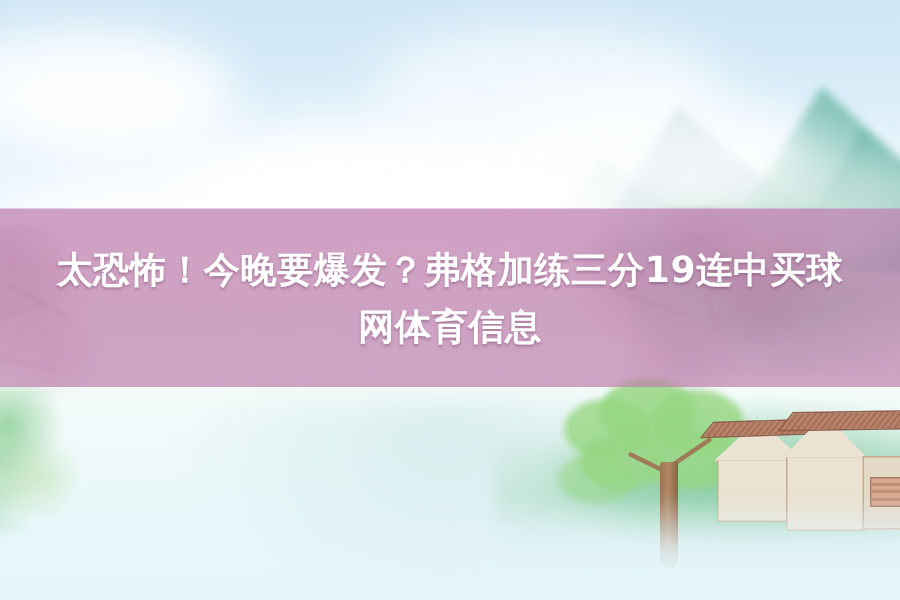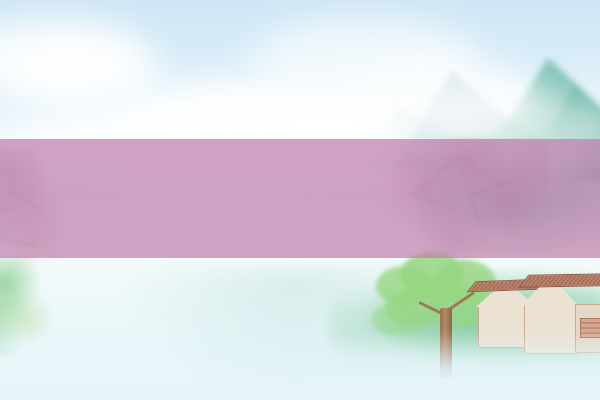--- a/index.html
+++ b/index.html
@@ -337,14 +337,18 @@
     <div class="wall-side" style="left:113px; top:32px; width:28px; height:47px;"></div>
     <div class="roof" style="left:62px; top:2px; width:80px; height:11px; transform:skewX(-38deg) rotate(-1deg);"></div>
     <div class="window" style="left:118px; top:46px; width:20px; height:18px;"></div>
   </div>
 
   <div class="grass-fade"></div>
   <div class="foliage-left"></div>
 
   <div class="band"></div>
 
+  <div class="headline">
+    <div class="line">太恐怖！今晚要爆发？弗格加练三分19连中买球</div>
+    <div class="line">网体育信息</div>
+  </div>
 
 </div>
 
 </body></html>

